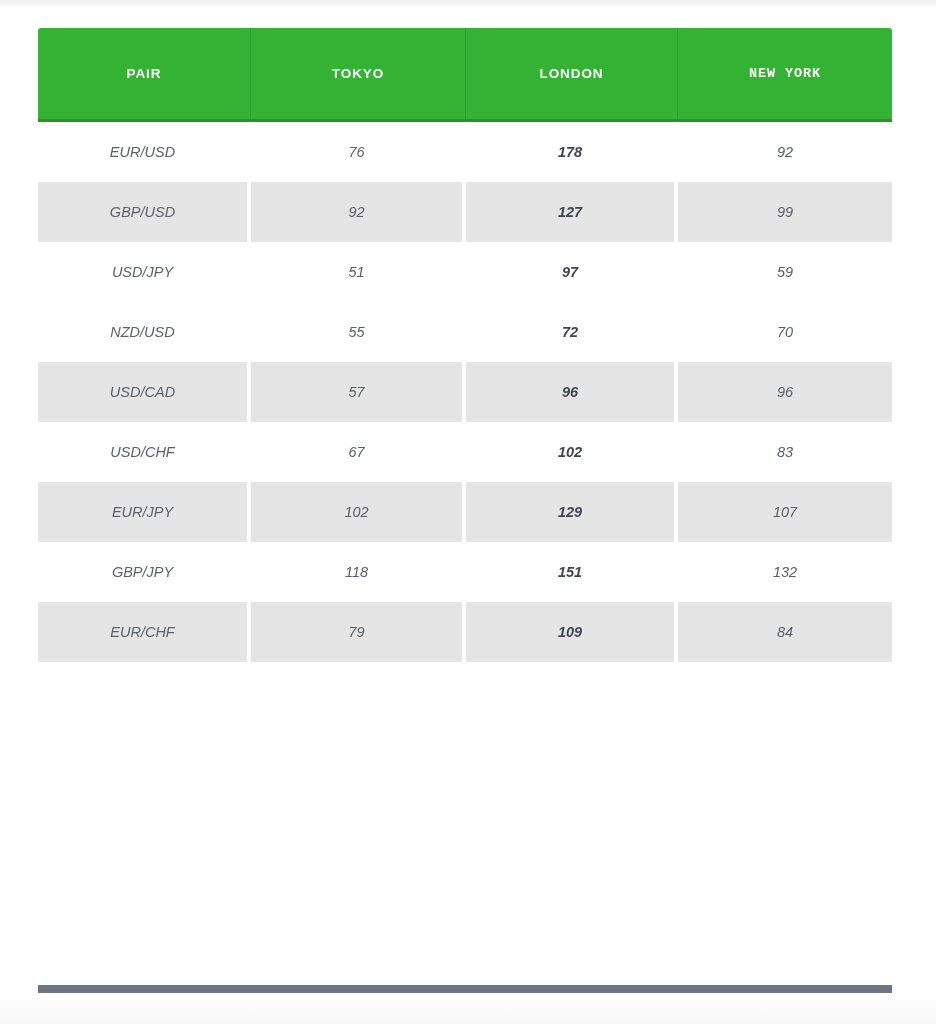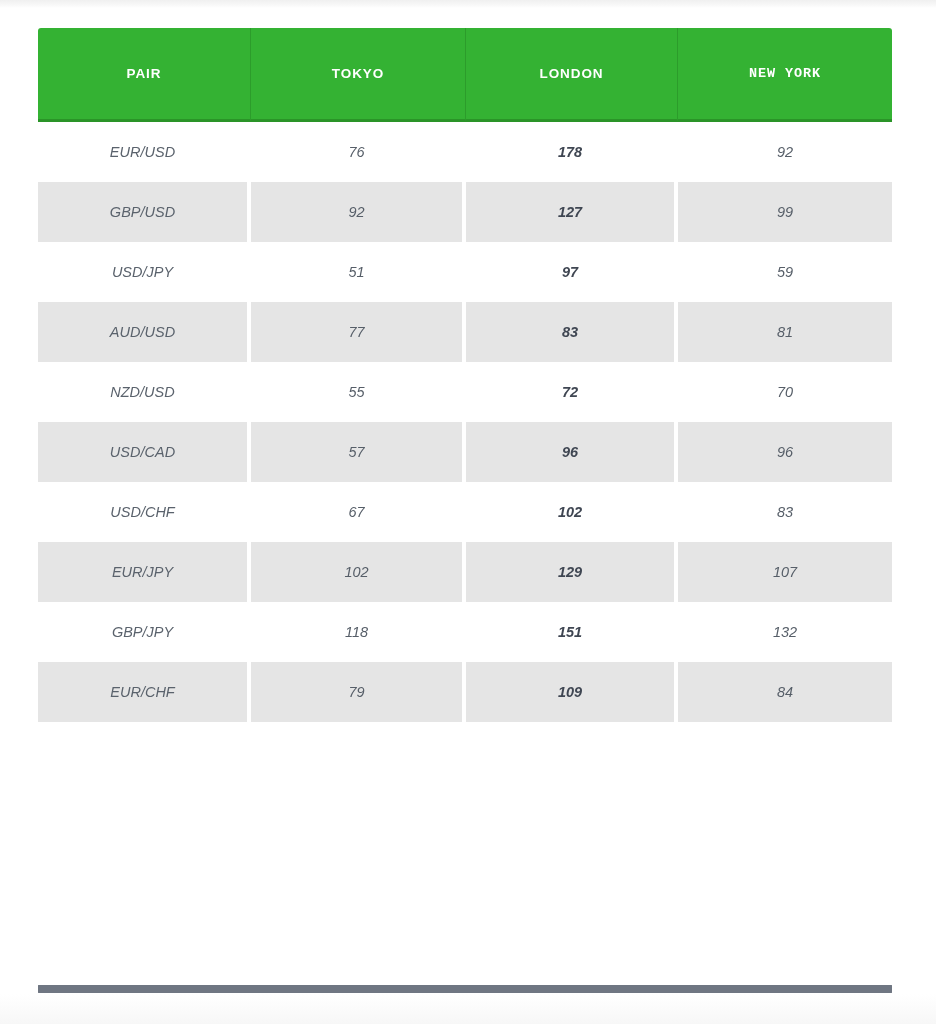--- a/index.html
+++ b/index.html
@@ -160,26 +160,20 @@
           <td>92</td>
           <td class="col-highlight">127</td>
           <td>99</td>
         </tr>
         <tr>
           <td class="col-pair">USD/JPY</td>
           <td>51</td>
           <td class="col-highlight">97</td>
           <td>59</td>
         </tr>
-        <tr class="striped">
-          <td class="col-pair">AUD/USD</td>
-          <td>77</td>
-          <td class="col-highlight">83</td>
-          <td>81</td>
-        </tr>
         <tr>
           <td class="col-pair">NZD/USD</td>
           <td>55</td>
           <td class="col-highlight">72</td>
           <td>70</td>
         </tr>
         <tr class="striped">
           <td class="col-pair">USD/CAD</td>
           <td>57</td>
           <td class="col-highlight">96</td>

